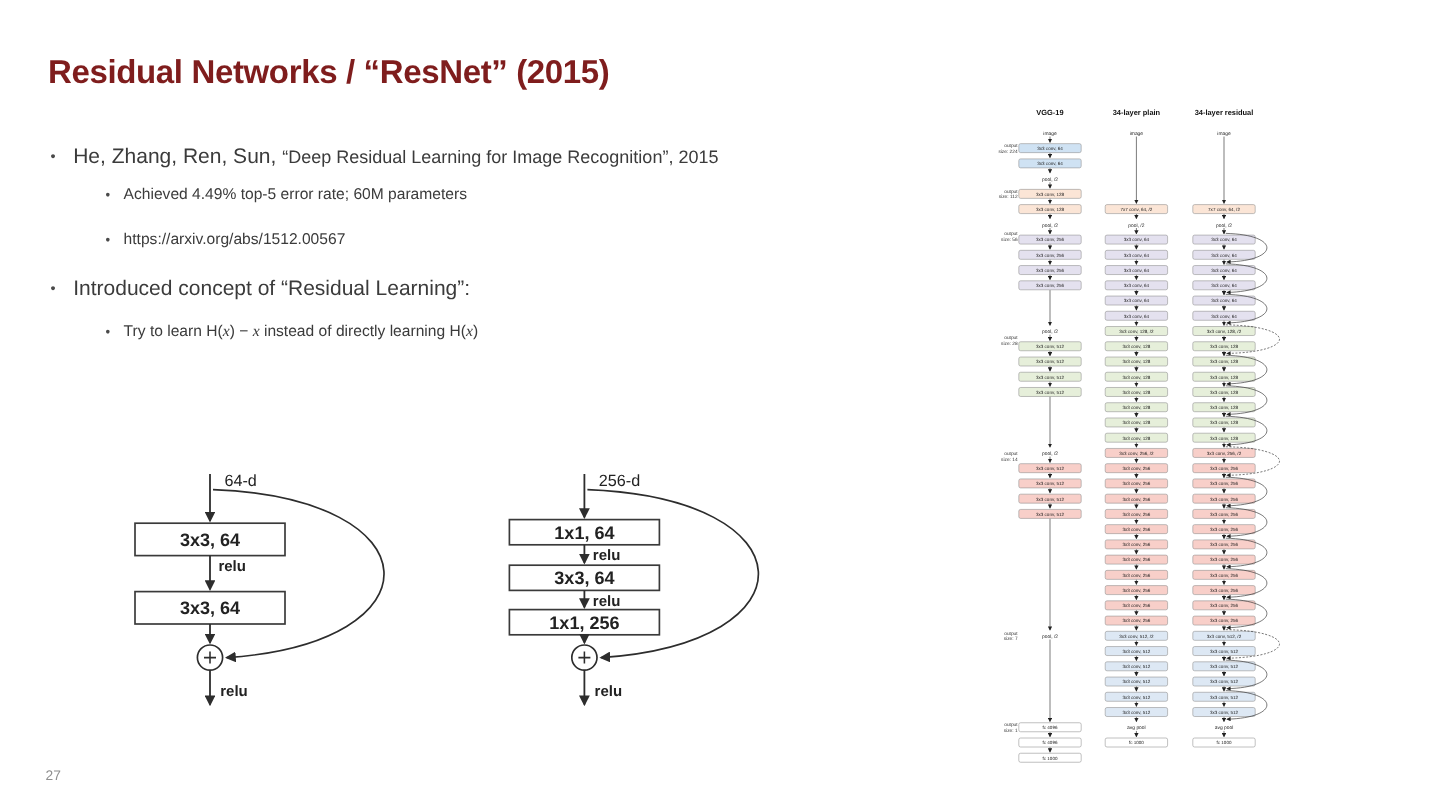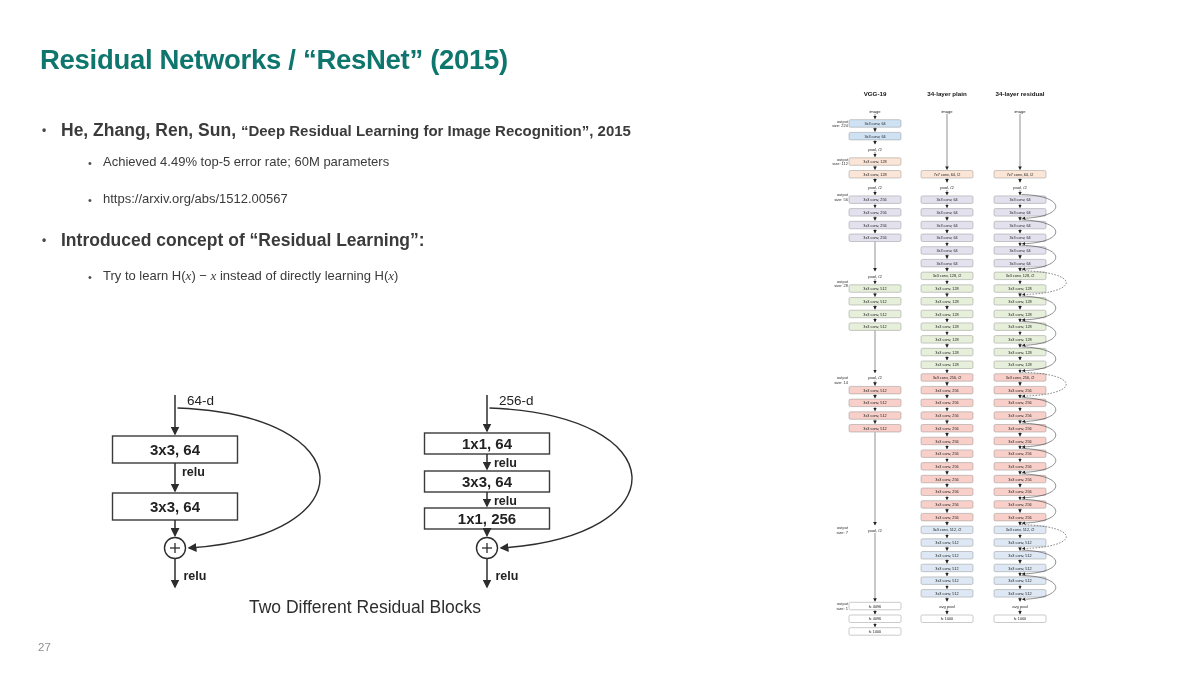--- a/index.html
+++ b/index.html
@@ -1,39 +1,39 @@
 <!DOCTYPE html>
 <html><head>
 <meta charset="utf-8">
 <style>
   html,body{margin:0;padding:0;background:#ffffff;}
   .slide{position:relative;width:1200px;height:675px;background:#ffffff;overflow:hidden;
          font-family:"Liberation Sans",sans-serif;color:#3c3c3c;}
   .title{position:absolute;left:40px;top:44px;font-size:27.5px;font-weight:bold;
          letter-spacing:-0.3px;white-space:nowrap;}
   .b{position:absolute;white-space:nowrap;color:#3b3b3b;}
-  .l1{left:61px;font-size:17.5px;font-weight:bold;}
+  .l1{left:61px;font-size:17.5px;}
   .l2{left:103px;font-size:13px;}
   .b::before{content:"\2022";position:absolute;color:#4a4a4a;}
   .l1::before{left:-19px;top:3px;font-size:12px;}
   .l2::before{left:-15px;top:3px;font-size:11px;}
   .sm{font-size:15px;}
   .mi{font-family:"Liberation Serif",serif;font-style:italic;}
   .caption{position:absolute;left:100px;top:597px;width:530px;text-align:center;
            font-size:17.5px;color:#2e2e2e;}
   .pagenum{position:absolute;left:38px;top:641px;font-size:11.5px;color:#8f8f8f;}
   #bds{position:absolute;left:60px;top:388px;}
   #figsvg{position:absolute;left:826px;top:85px;}
 </style>
 </head>
 <body>
 
 <div class="slide">
 
-  <div class="title" style="color: #0f766e;">Residual Networks / “ResNet” (2015)</div>
+  <div class="title" style="color: #7f1d1d;">Residual Networks / “ResNet” (2015)</div>
 
   <div class="b l1" style="top:120px"><span>He, Zhang, Ren, Sun, </span><span class="sm">“Deep Residual Learning for Image Recognition”, 2015</span></div>
 
   <div class="b l2" style="top:154px">Achieved 4.49% top-5 error rate; 60M parameters</div>
 
   <div class="b l2" style="top:191px">https://arxiv.org/abs/1512.00567</div>
 
   <div class="b l2" style="top:268px"><span>Try to learn H(</span><span class="mi">x</span><span>) − </span><span class="mi">x</span><span> instead of directly learning H(</span><span class="mi">x</span><span>)</span></div>
 
   <div class="b l1" style="top:230px">Introduced concept of “Residual Learning”:</div>
@@ -77,21 +77,20 @@
         <line x1="427" y1="141" x2="427" y2="147.5" stroke="#2d2d2d" stroke-width="1.5" marker-end="url(#ah2)"></line>
         <path d="M 429.5 20 C 615 27, 620 148, 441 160" fill="none" stroke="#2d2d2d" stroke-width="1.4" marker-end="url(#ah2)"></path>
         <circle cx="427" cy="160" r="10.5" fill="#fff" stroke="#2d2d2d" stroke-width="1.4"></circle>
         <line x1="422" y1="160" x2="432" y2="160" stroke="#2d2d2d" stroke-width="1.3"></line>
         <line x1="427" y1="155" x2="427" y2="165" stroke="#2d2d2d" stroke-width="1.3"></line>
         <text x="435.5" y="192" font-size="12.5" font-weight="600" fill="#222" font-family="Liberation Sans, sans-serif">relu</text>
         <line x1="427" y1="170.5" x2="427" y2="199" stroke="#2d2d2d" stroke-width="1.5" marker-end="url(#ah2)"></line>
       </g>
   </svg>
 
-  <div class="caption">Two Different Residual Blocks</div>
 
   <svg id="figsvg" width="272" height="560" viewBox="0 0 272 560">
     <defs>
       <marker id="ah" markerUnits="userSpaceOnUse" markerWidth="3.6" markerHeight="3.6" refX="3" refY="1.8" orient="auto">
         <path d="M0,0 L3.6,1.8 L0,3.6 Z" fill="#222"></path>
       </marker>
     </defs>
     <g id="fig-content">
         <text x="49" y="11" text-anchor="middle" font-size="6.2" font-weight="bold" fill="#111" font-family="Liberation Sans, sans-serif">VGG-19</text>
         <text x="49" y="27.6" text-anchor="middle" font-size="4.1" fill="#1a1a1a" font-family="Liberation Sans, sans-serif">image</text>

